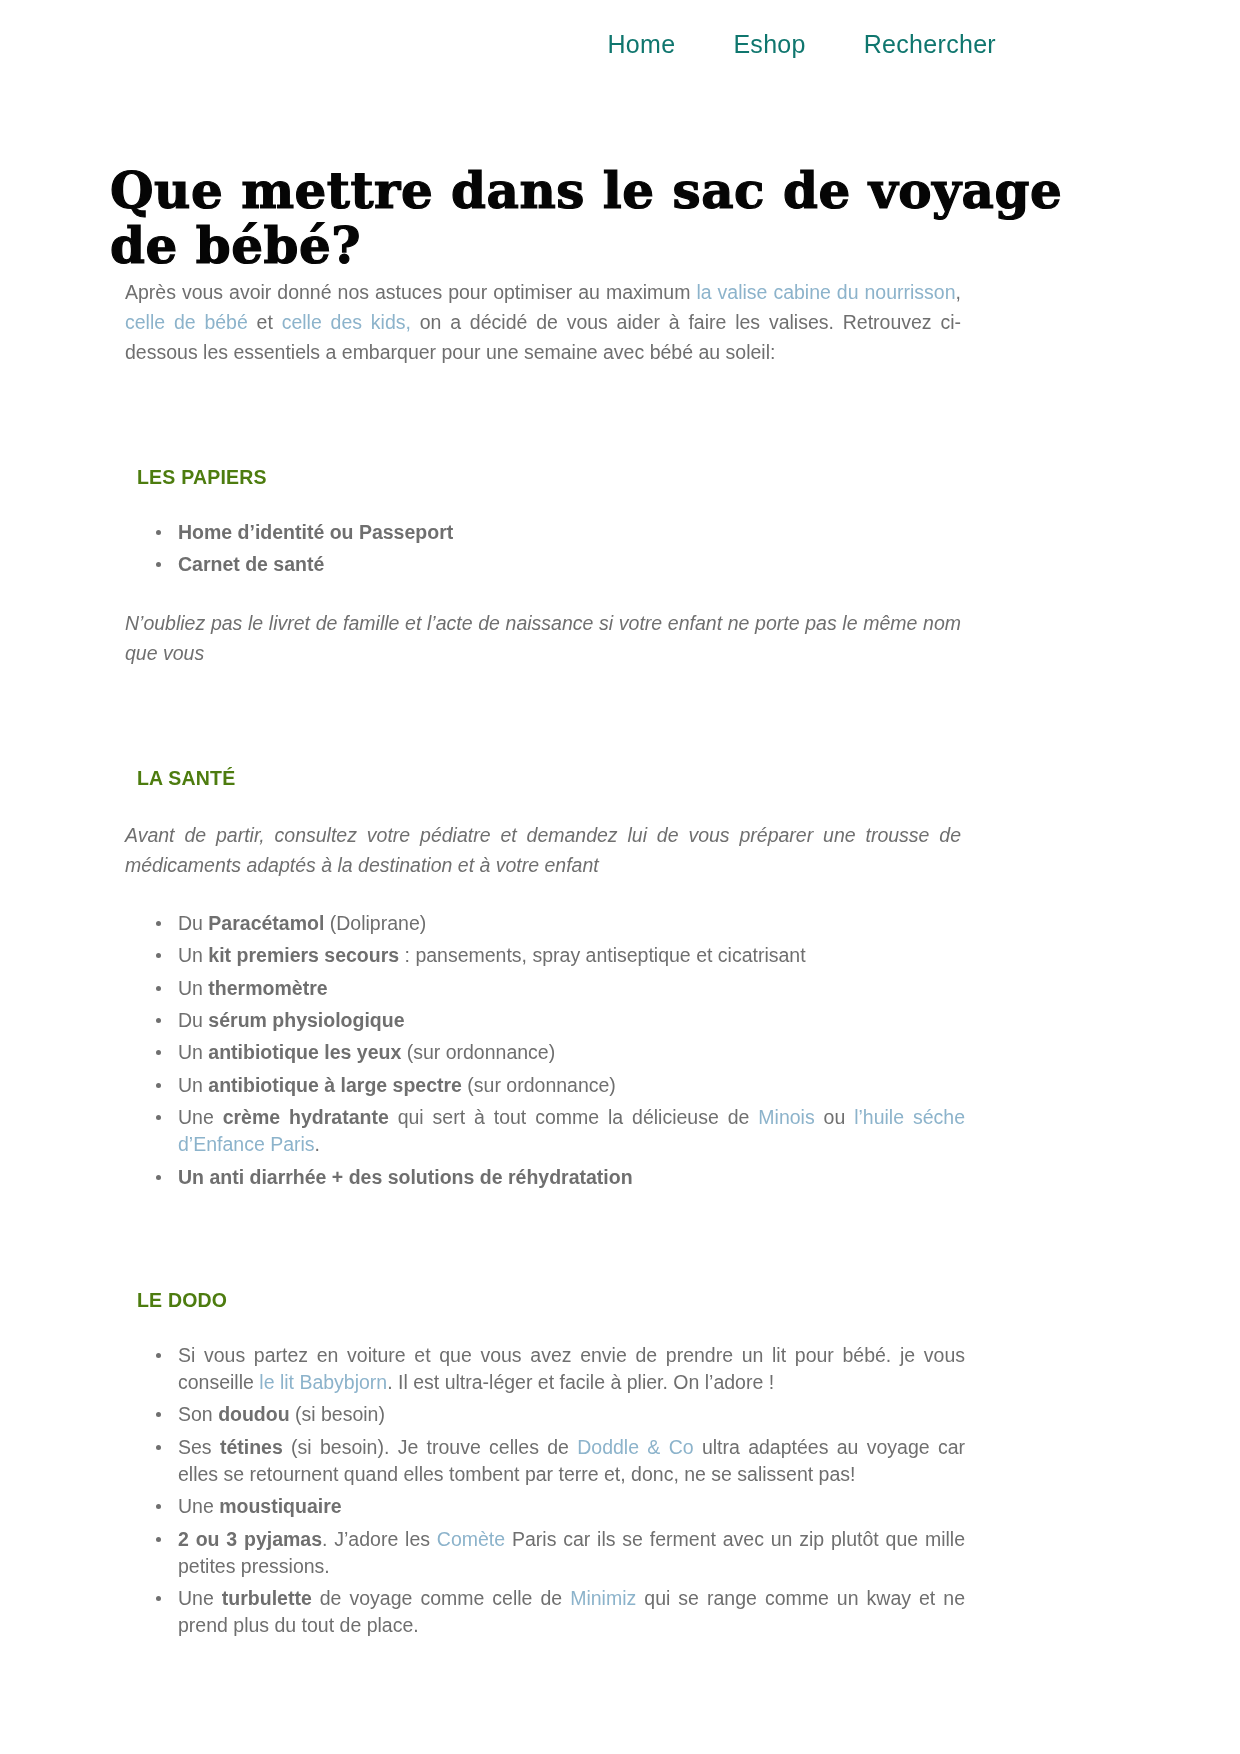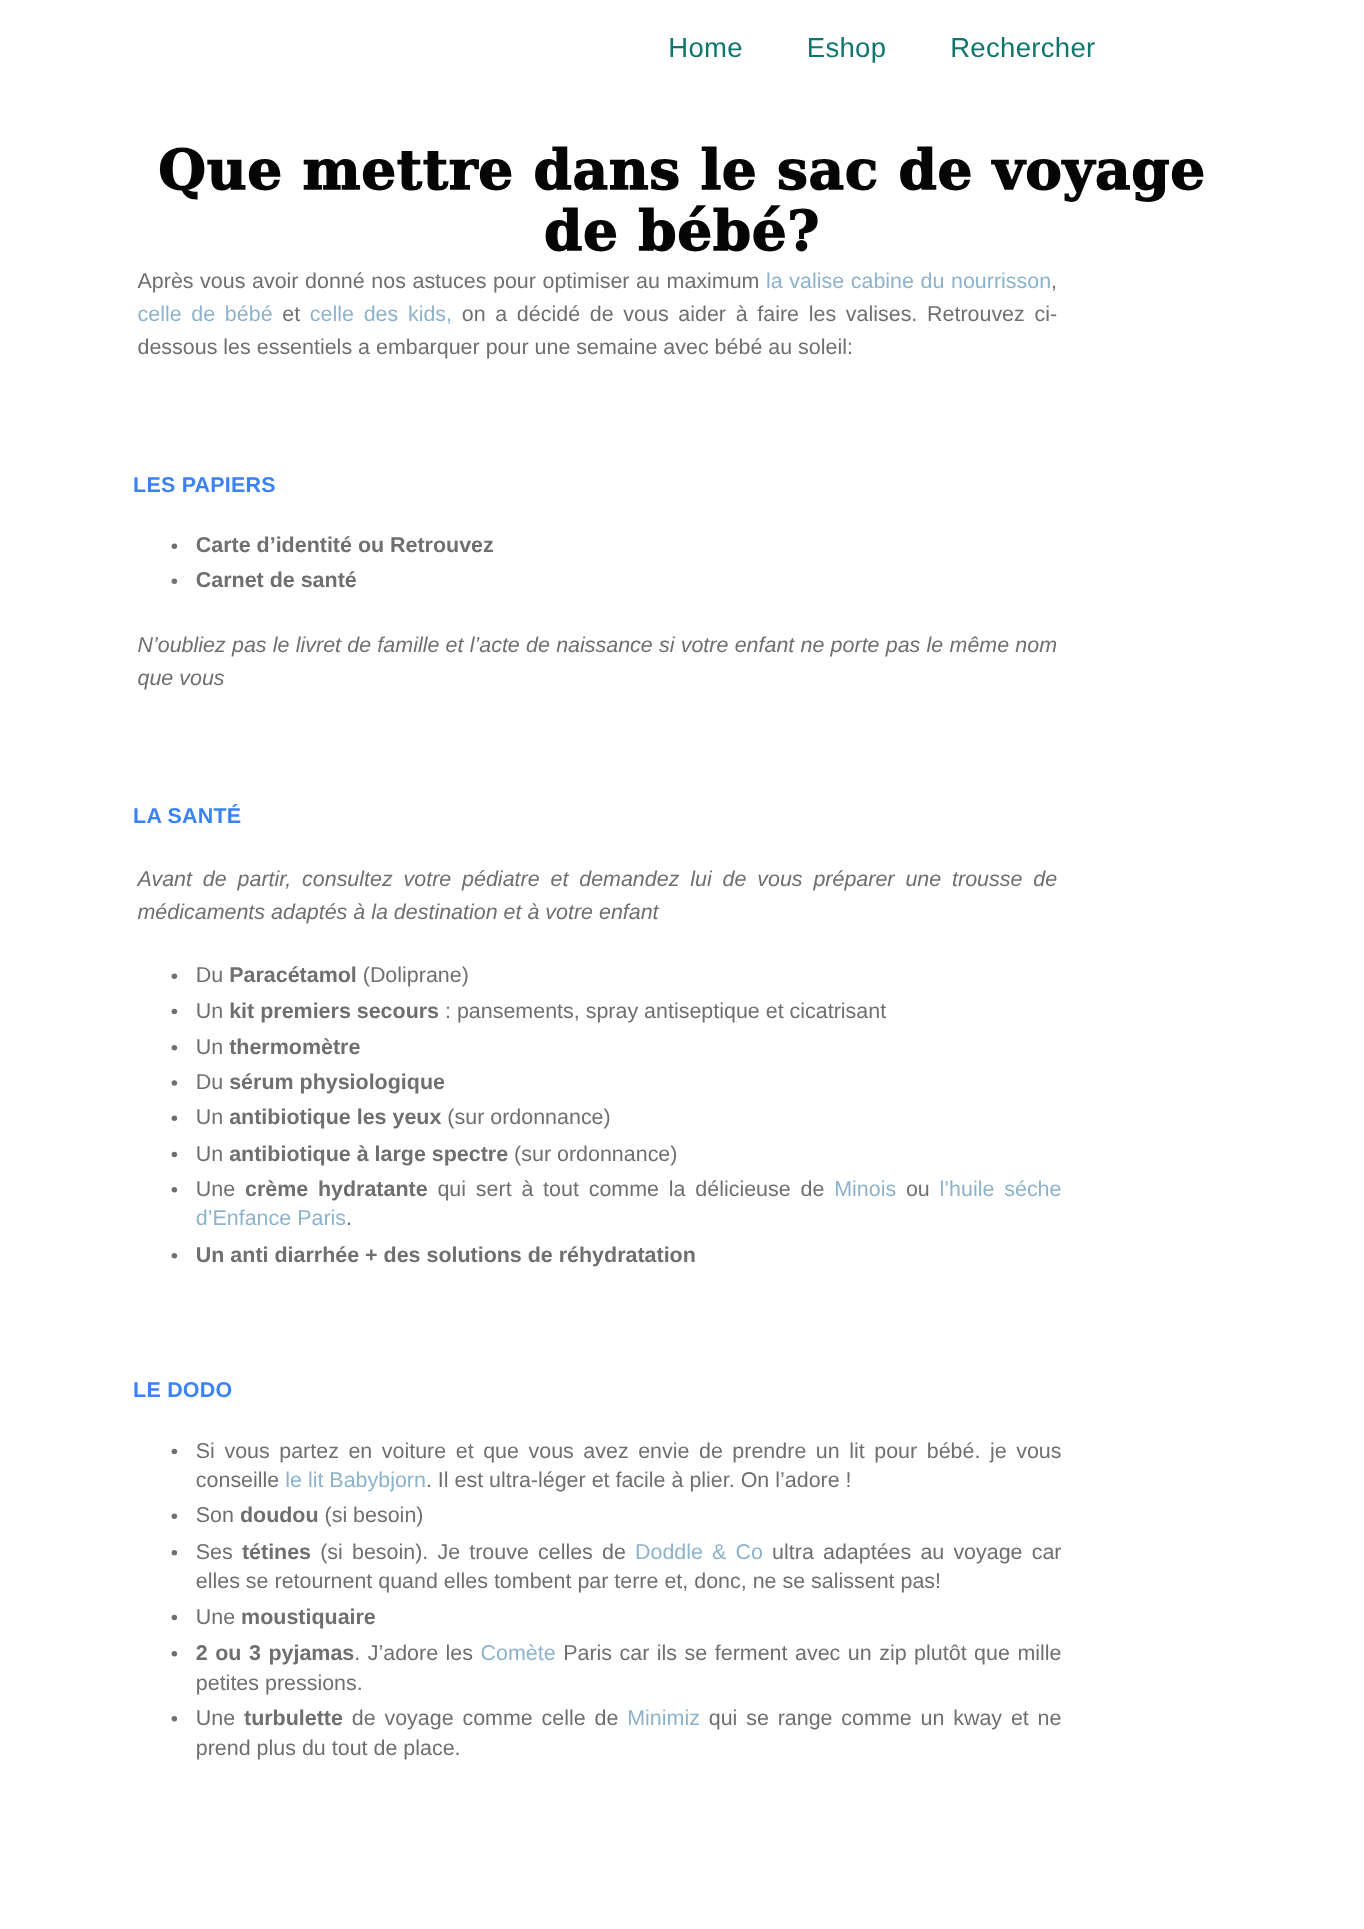--- a/index.html
+++ b/index.html
@@ -31,23 +31,23 @@
   }
 
   
   h1.page-title {
     font-family: "DejaVu Serif", serif;
     font-weight: bold;
     font-size: 50px;
     line-height: 1.1;
     letter-spacing: 0.5px;
     color: #050505;
-    text-align: center;
+    text-align: left;
     max-width: 1020px;
-    margin: 68px auto 0 auto;
+    margin: 104px auto 0 auto;
     -webkit-text-stroke: 1.2px #050505;
   }
 
   
   .content {
     width: 844px;
     margin-left: 121px;
     color: #6f6f6f;
     font-size: 19.5px;
   }
@@ -55,23 +55,23 @@
     margin: 4px;
     line-height: 1.55;
     text-align: justify;
   }
   .intro { margin-top: 50px; }
 
   .section { margin-top: 98px; }
   .section h2 {
     font-size: 19.5px;
     font-weight: bold;
-    color: #3b82f6;
+    color: #4d7c0f;
     letter-spacing: 0.2px;
-    margin: 0 0 0 0;
+    margin: 0 0 0 16px;
   }
   .section .blk { margin-top: 30px; }
 
   .content ul {
     list-style: none;
     margin: 24px 0 0 0;
     padding: 0 0 0 57px;
   }
   .content li {
     position: relative;
@@ -124,21 +124,21 @@
 </header>
 
 <h1 class="page-title">Que mettre dans le sac de voyage de bébé?</h1>
 
 <main class="content">
   <p class="intro"><span class="seg normal">Après vous avoir donné nos astuces pour optimiser au maximum </span><a class="seg link">la valise cabine du nourrisson</a><span class="seg normal">, </span><a class="seg link">celle de bébé</a><span class="seg normal"> et </span><a class="seg link">celle des kids,</a><span class="seg normal"> on a décidé de vous aider à faire les valises. Retrouvez ci-dessous les essentiels a embarquer pour une semaine avec bébé au soleil:</span></p>
   <div id="sections">
       <section class="section">
         <h2>LES PAPIERS</h2>
         <ul class="blk">
-          <li><span class="seg bold">Carte d’identité ou Retrouvez</span></li>
+          <li><span class="seg bold">Home d’identité ou Passeport</span></li>
           <li><span class="seg bold">Carnet de santé</span></li>
         </ul>
         <p class="blk italic"><span class="seg normal">N’oubliez pas le livret de famille et l’acte de naissance si votre enfant ne porte pas le même nom que vous</span></p>
       </section>
       <section class="section">
         <h2>LA SANTÉ</h2>
         <p class="blk italic"><span class="seg normal">Avant de partir, consultez votre pédiatre et demandez lui de vous préparer une trousse de médicaments adaptés à la destination et à votre enfant</span></p>
         <ul class="blk">
           <li><span class="seg normal">Du </span><span class="seg bold">Paracétamol</span><span class="seg normal"> (Doliprane)</span></li>
           <li><span class="seg normal">Un </span><span class="seg bold">kit premiers secours</span><span class="seg normal">  : pansements, spray antiseptique et cicatrisant</span></li>

